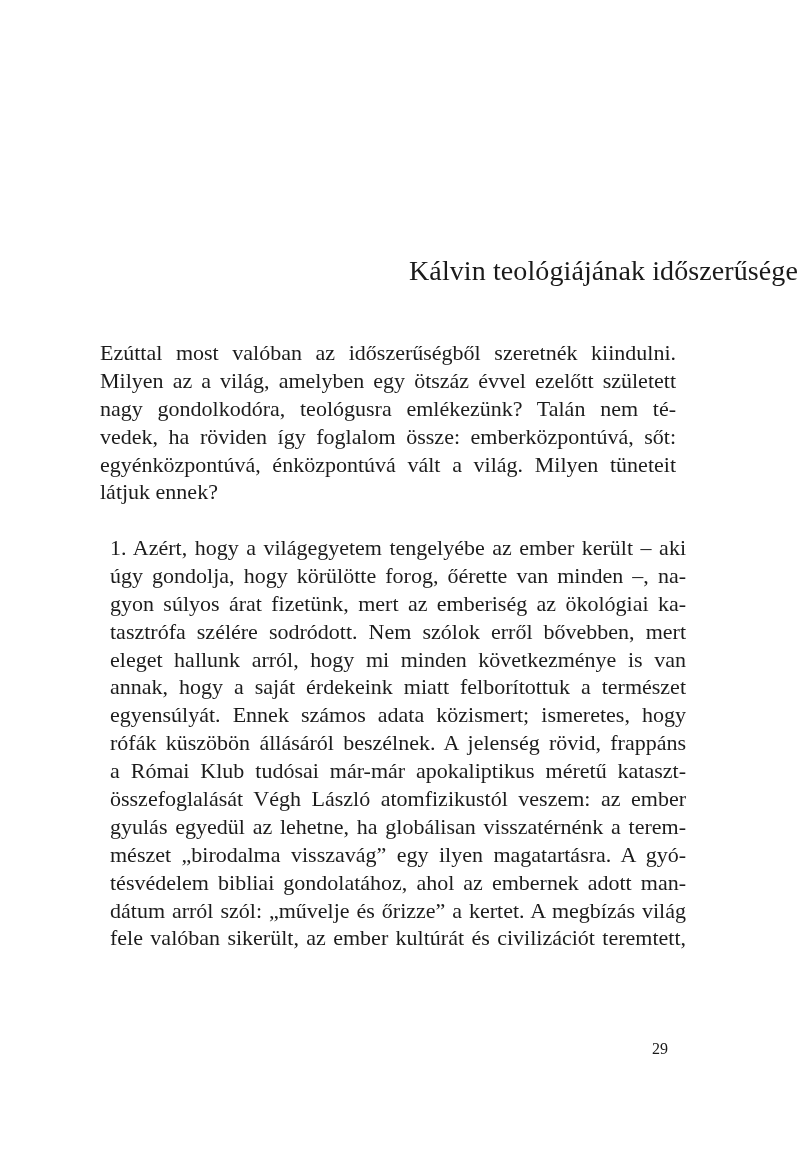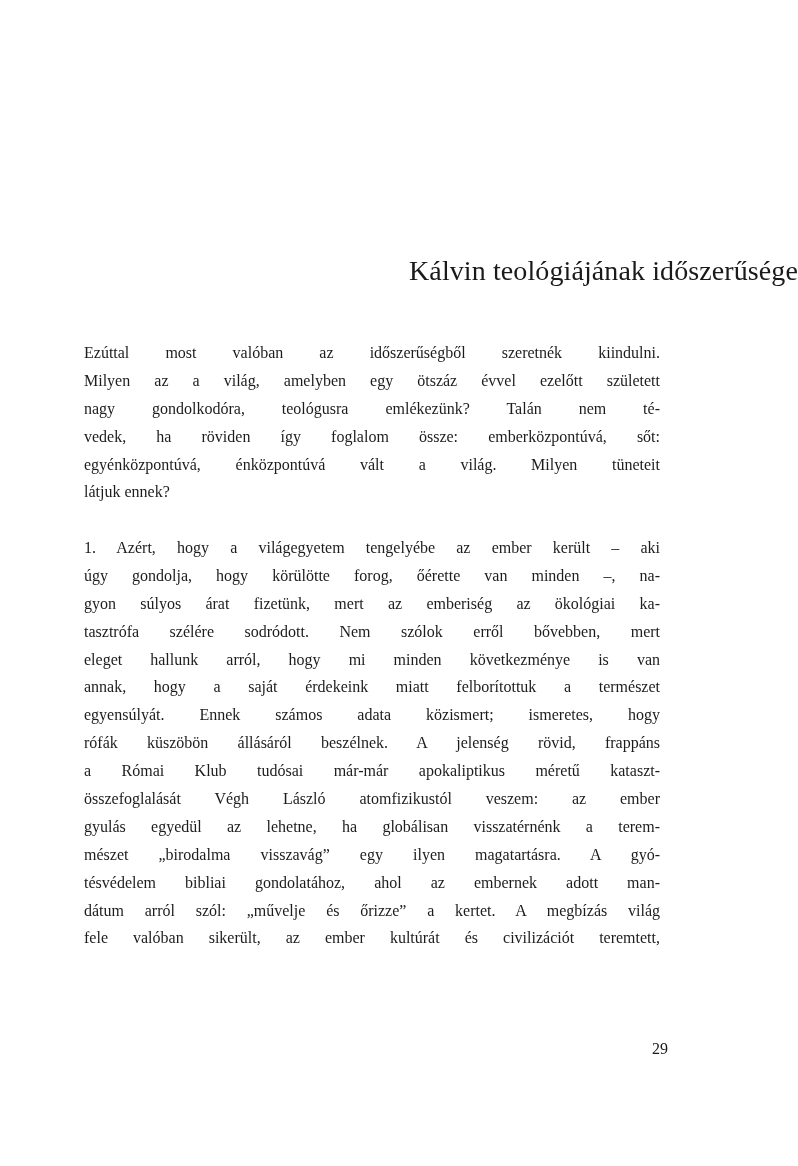--- a/index.html
+++ b/index.html
@@ -30,40 +30,40 @@
       text-align: right;
       font-size: 28px;
       line-height: 36px;
       letter-spacing: 0.1px;
       margin: 0;
       font-weight: normal;
       color: #1a1a1a;
     }
     .body-text {
       position: absolute;
-      left: 84px;
+      left: 100px;
       width: 576px;
-      font-size: 16px;
+      font-size: 22px;
       line-height: 27.9px;
       text-align: justify;
       margin: 0;
       font-family: Liberation Serif, serif;
     }
     .line {
       display: block;
       text-align: justify;
       text-align-last: justify;
       white-space: nowrap;
       height: 27.9px;
     }
     .line.last {
       text-align-last: left;
     }
     .p1 { top: 339px; }
-    .p2 { top: 534px; }
+    .p2 { top: 534px; margin-left: 10px; }
     .page-number {
       position: absolute;
       left: 600px;
       width: 68px;
       top: 1036px;
       text-align: right;
       font-size: 16px;
       line-height: 26px;
       color: #1a1a1a;
     }

